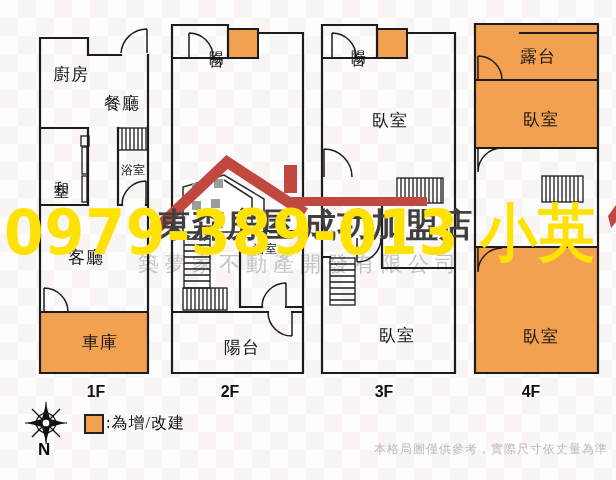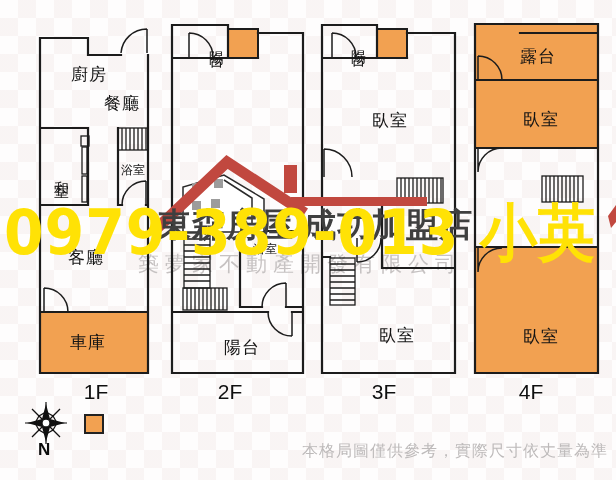--- a/index.html
+++ b/index.html
@@ -20,21 +20,21 @@
   .orange{stroke:#1c1c1c;stroke-width:2;}
   .room{
     position:absolute;transform:translate(-50%,-50%);
     font-family:Liberation Sans, sans-serif;
     font-size:17px;color:#141414;white-space:nowrap;z-index:3;letter-spacing:1px;
   }
   .room.sm{font-size:12px;letter-spacing:0;}
   .room.v{writing-mode:vertical-rl;letter-spacing:2px;font-size:15px;white-space:normal;}
   .floor-label{
     position:absolute;transform:translate(-50%,-50%);
-    font-weight:normal;font-size:21px;color:#101010;z-index:3;
+    font-weight:bold;font-size:16px;color:#101010;z-index:3;
   }
   .company-mark{
     position:absolute;left:138px;top:250px;z-index:1;
     font-family:"Liberation Sans",sans-serif;
     font-size:21px;letter-spacing:6px;color:#c6c2c2;white-space:nowrap;
   }
   .agency-mark{
     position:absolute;left:158px;top:203px;z-index:5;
     font-family:"Liberation Serif","DejaVu Serif",serif;font-weight:bold;
     font-size:33px;letter-spacing:1px;color:#3f3f3f;white-space:nowrap;
@@ -53,21 +53,21 @@
     position:absolute;left:106px;top:413px;z-index:3;
     font-family:"Liberation Serif","DejaVu Serif",serif;
     font-size:16px;color:#111;letter-spacing:1px;white-space:nowrap;
   }
   .compass-n{
     position:absolute;left:38px;top:440px;z-index:3;
     font-weight:bold;font-size:17px;color:#0b0b0b;
   }
   .disclaimer{
     position:absolute;right:8px;top:441px;z-index:3;
-    font-size:16px;letter-spacing:1px;color:#bdbaba;white-space:nowrap;
+    font-size:12px;letter-spacing:1px;color:#bdbaba;white-space:nowrap;
   }
 </style>
 </head>
 <body>
 
 <div class="canvas">
 
   <div class="company-mark">築夢家不動產開發有限公司</div>
 
   <svg class="z2" width="616" height="480" viewBox="0 0 616 480">
@@ -144,26 +144,26 @@
       <rect x="284" y="165" width="13" height="28" fill="#C1483F"></rect>
       <rect x="291" y="197" width="136" height="9" fill="#C1483F"></rect>
       <polygon points="608,216 616,205 616,222 611,228" fill="#C1483F"></polygon>
     </g>
   </svg>
 
   <div class="agency-mark">東森房屋 成功加盟店</div>
 
   <div class="phone-mark">0979-389-013 小英</div>
 
-  <div class="room" style="left:89px;top:74px">廚房</div>
+  <div class="room" style="left:71px;top:74px">廚房</div>
   <div class="room" style="left:122px;top:103px">餐廳</div>
   <div class="room v" style="left:61px;top:171px">和室</div>
   <div class="room sm" style="left:133px;top:170px">浴室</div>
   <div class="room" style="left:86px;top:257px">客廳</div>
-  <div class="room" style="left:88px;top:342px">車庫</div>
+  <div class="room" style="left:100px;top:342px">車庫</div>
 
   <div class="room v" style="left:216px;top:41px">陽台</div>
   <div class="room sm" style="left:265px;top:249px">浴室</div>
   <div class="room" style="left:242px;top:347px">陽台</div>
 
   <div class="room v" style="left:358px;top:40px">陽台</div>
   <div class="room" style="left:390px;top:120px">臥室</div>
   <div class="room" style="left:397px;top:335px">臥室</div>
 
   <div class="room" style="left:538px;top:56px">露台</div>
@@ -182,16 +182,17 @@
       <line x1="32" y1="409" x2="60" y2="437"></line>
       <line x1="60" y1="409" x2="32" y2="437"></line>
     </g>
     <polygon points="46,404 50,419 65,423 50,427 46,442 42,427 27,423 42,419" fill="#111"></polygon>
     <polygon points="46,412 53,416 57,423 53,430 46,434 39,430 35,423 39,416" fill="none" stroke="#111" stroke-width="1.2"></polygon>
     <circle cx="46" cy="423" r="4" fill="#fff" stroke="#111" stroke-width="1.3"></circle>
   </svg>
   <div class="compass-n">N</div>
 
   <div class="legend-swatch"></div>
+  <div class="legend-note">:為增/改建</div>
 
   <div class="disclaimer">本格局圖僅供參考，實際尺寸依丈量為準</div>
 
 </div>
 
 </body></html>

